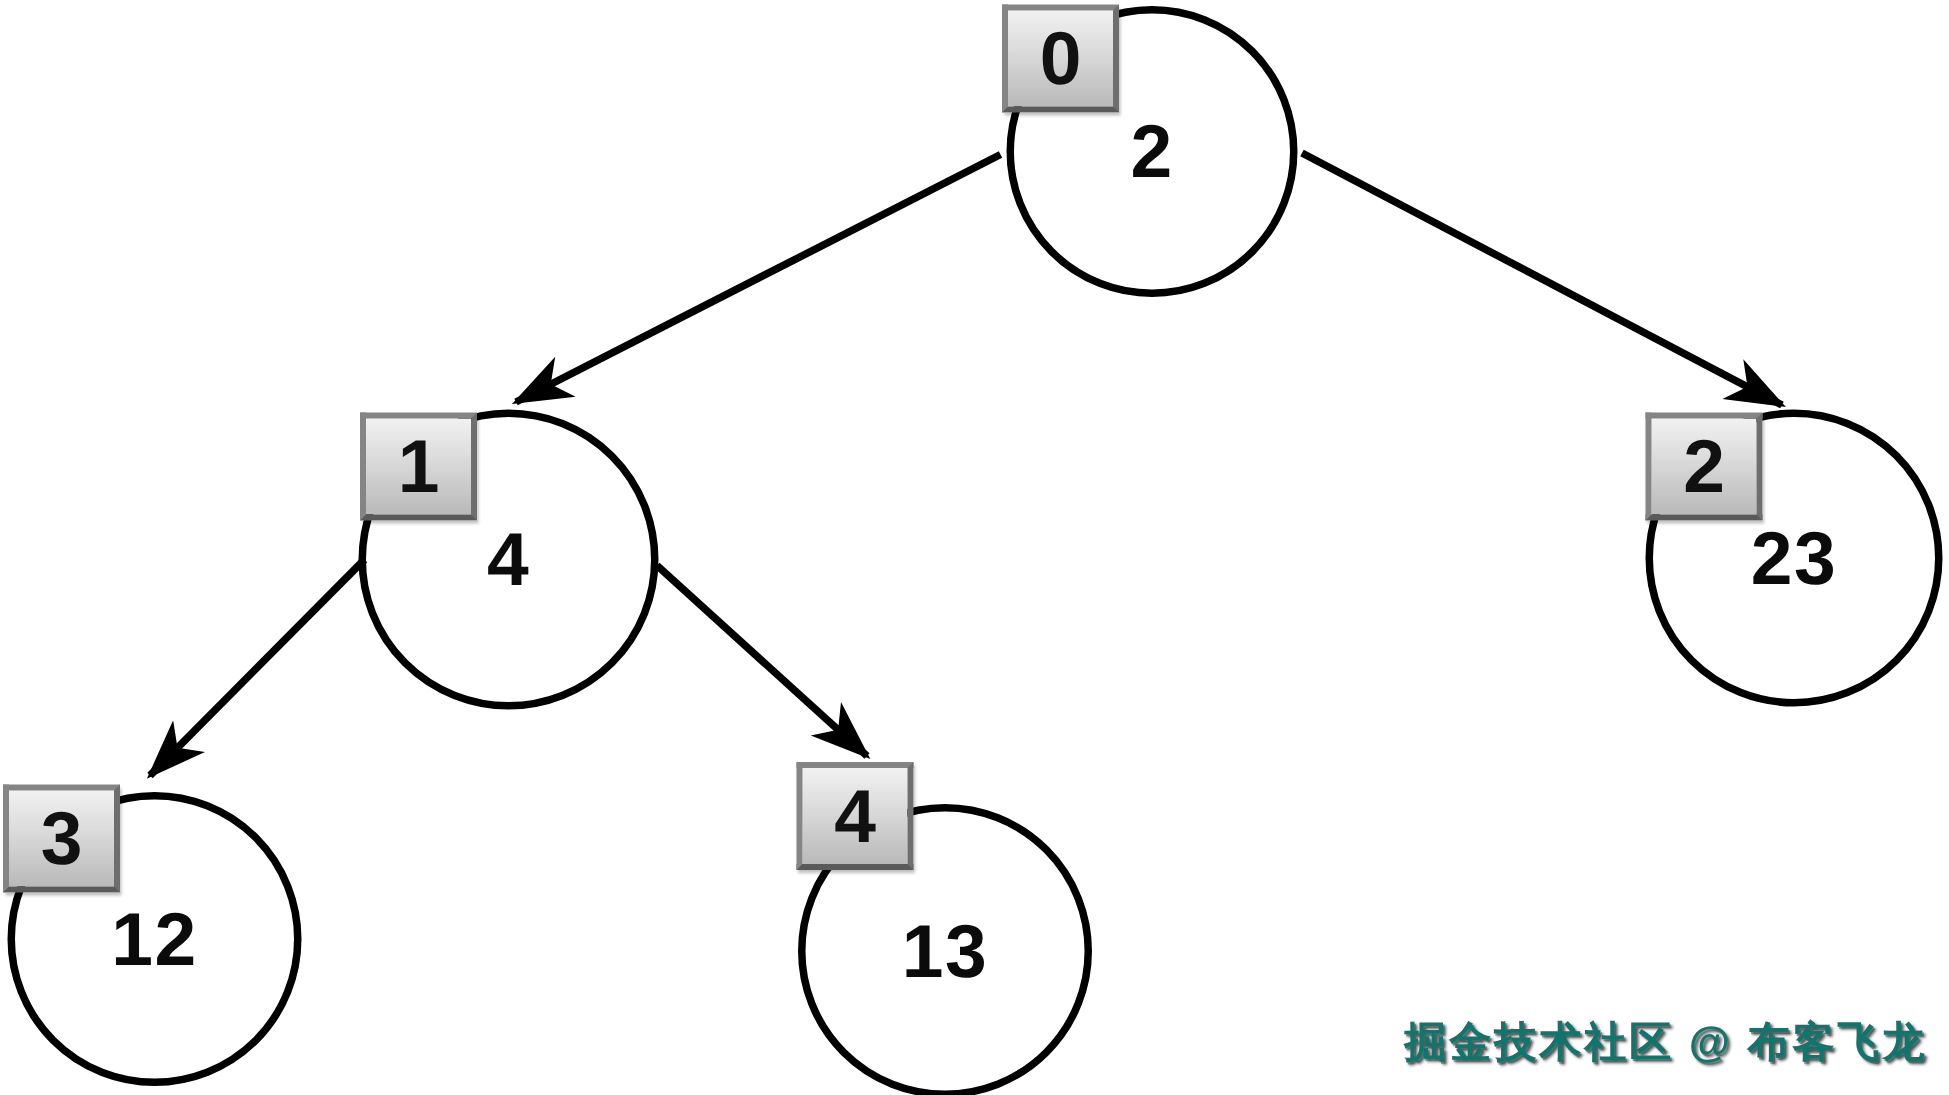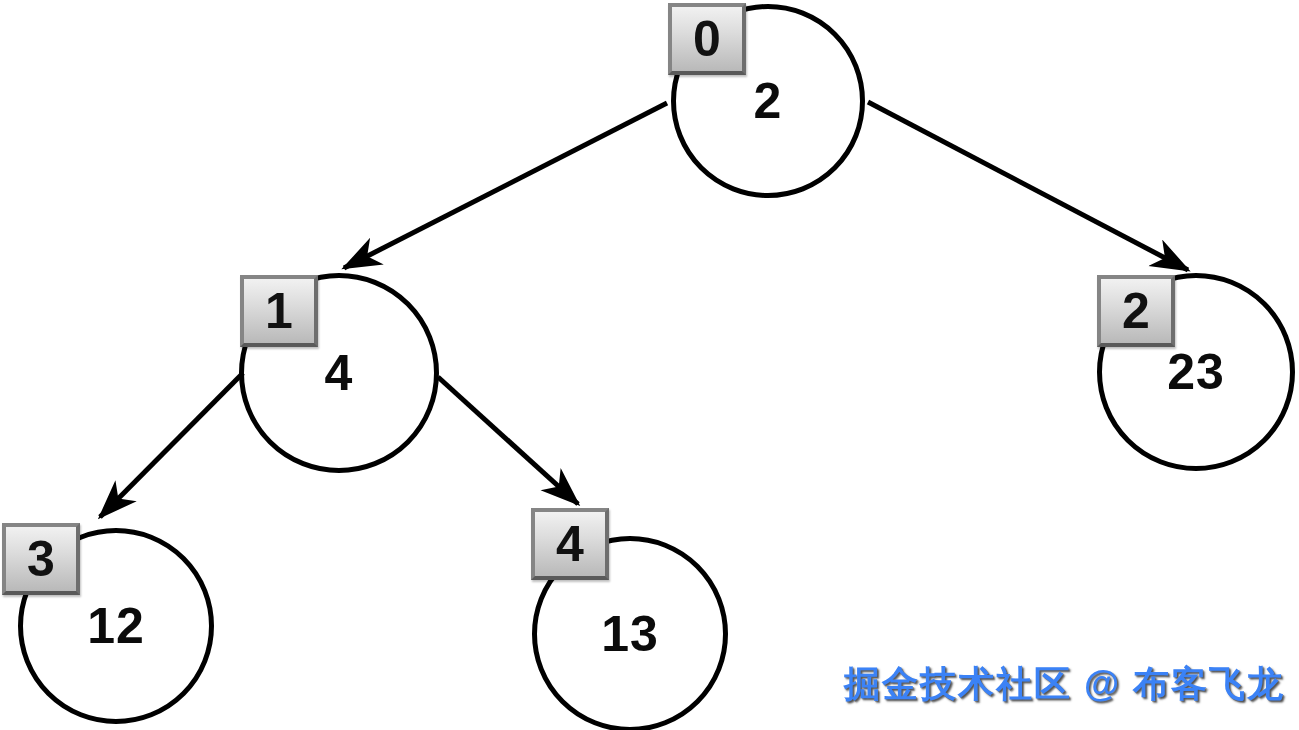--- a/index.html
+++ b/index.html
@@ -53,44 +53,44 @@
   }
   #edges {
     position: absolute;
     left: 0;
     top: 0;
     pointer-events: none;
   }
   .watermark {
     position: absolute;
     right: 14px;
-    top: 660px;
-    font-size: 36px;
+    top: 676px;
+    font-size: 28px;
     font-weight: 700;
-    color: #3b82f6;
+    color: #0f766e;
     letter-spacing: 2px;
     text-shadow: 2px 2px 2px rgba(70,70,70,0.85), 1px 1px 0 rgba(110,110,110,0.6);
     white-space: nowrap;
   }
 </style>
 </head>
 <body>
 
 <div id="canvas">
 
   <div class="circle" style="left:671px; top:4px; width:194px; height:194px;">
     <span class="node-value">2</span>
   </div>
   <div class="circle" style="left:239px; top:273px; width:200px; height:200px;">
     <span class="node-value">4</span>
   </div>
   <div class="circle" style="left:1097px; top:273px; width:198px; height:198px;text-align:center;">
     <span class="node-value">23</span>
   </div>
-  <div class="circle" style="left:18px; top:528px; width:196px; height:196px;align-items:center;">
+  <div class="circle" style="left:5px; top:528px; width:196px; height:196px;align-items:center;">
     <span class="node-value">12</span>
   </div>
   <div class="circle" style="left:532px; top:536px; width:196px; height:196px;align-items:center;">
     <span class="node-value">13</span>
   </div>
 
   <div class="index-label" style="left:668px; top:3px;">
     <span class="index-value">0</span>
   </div>
   <div class="index-label" style="left:240px; top:275px;">

